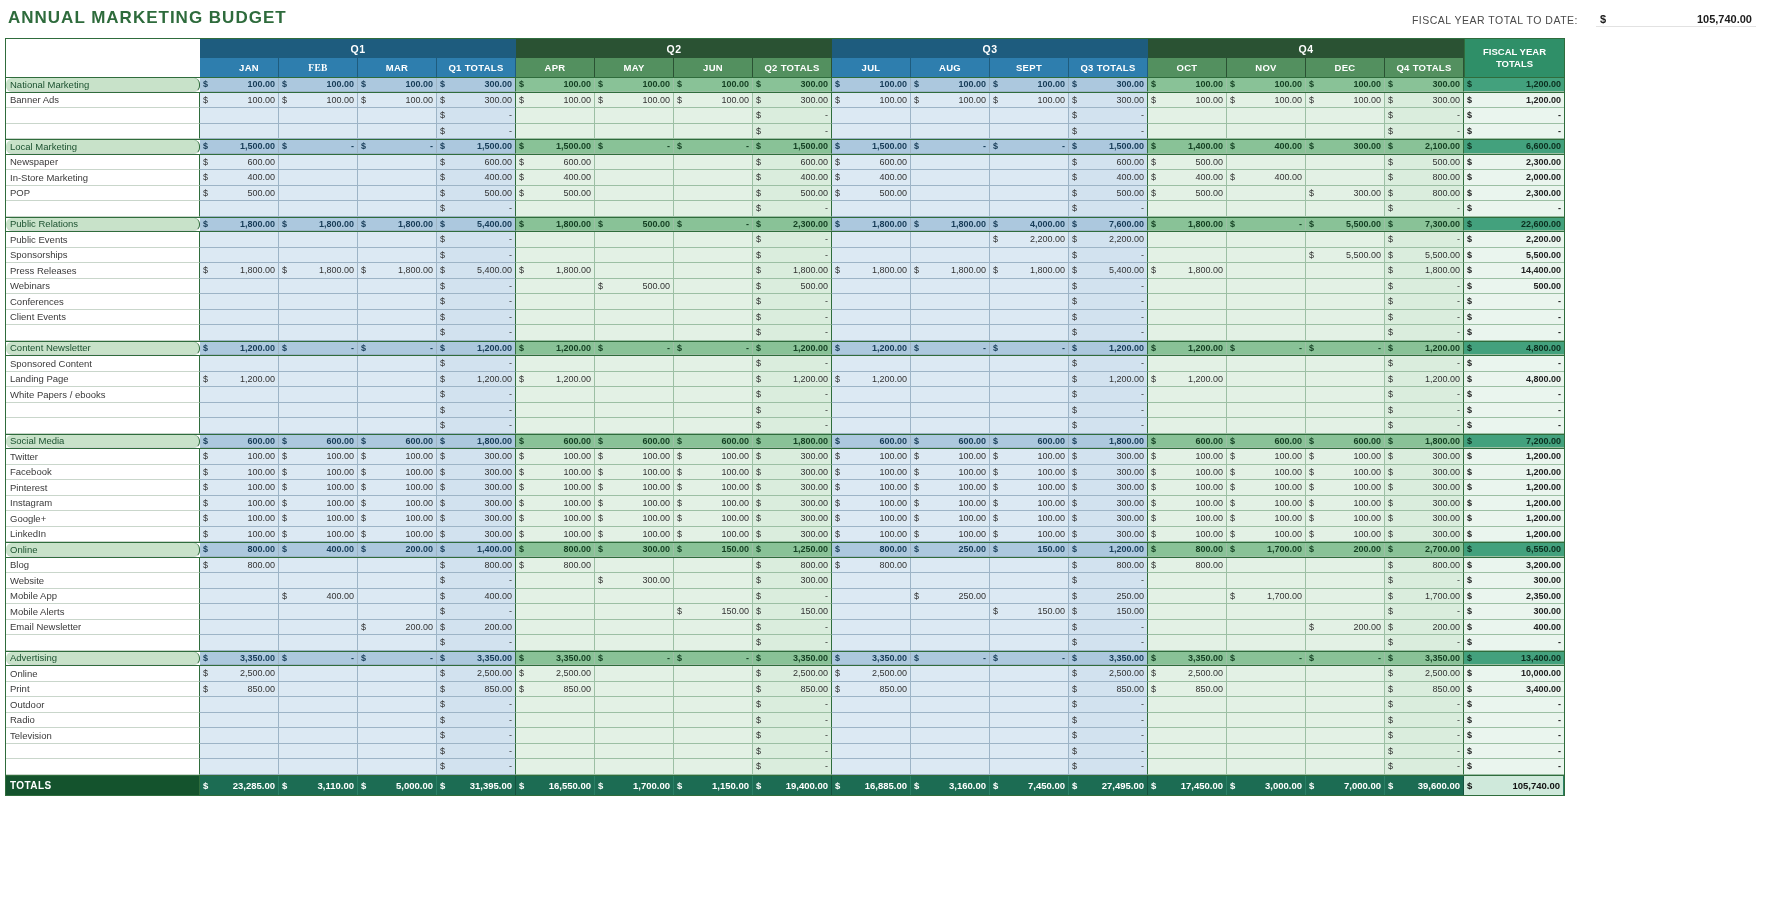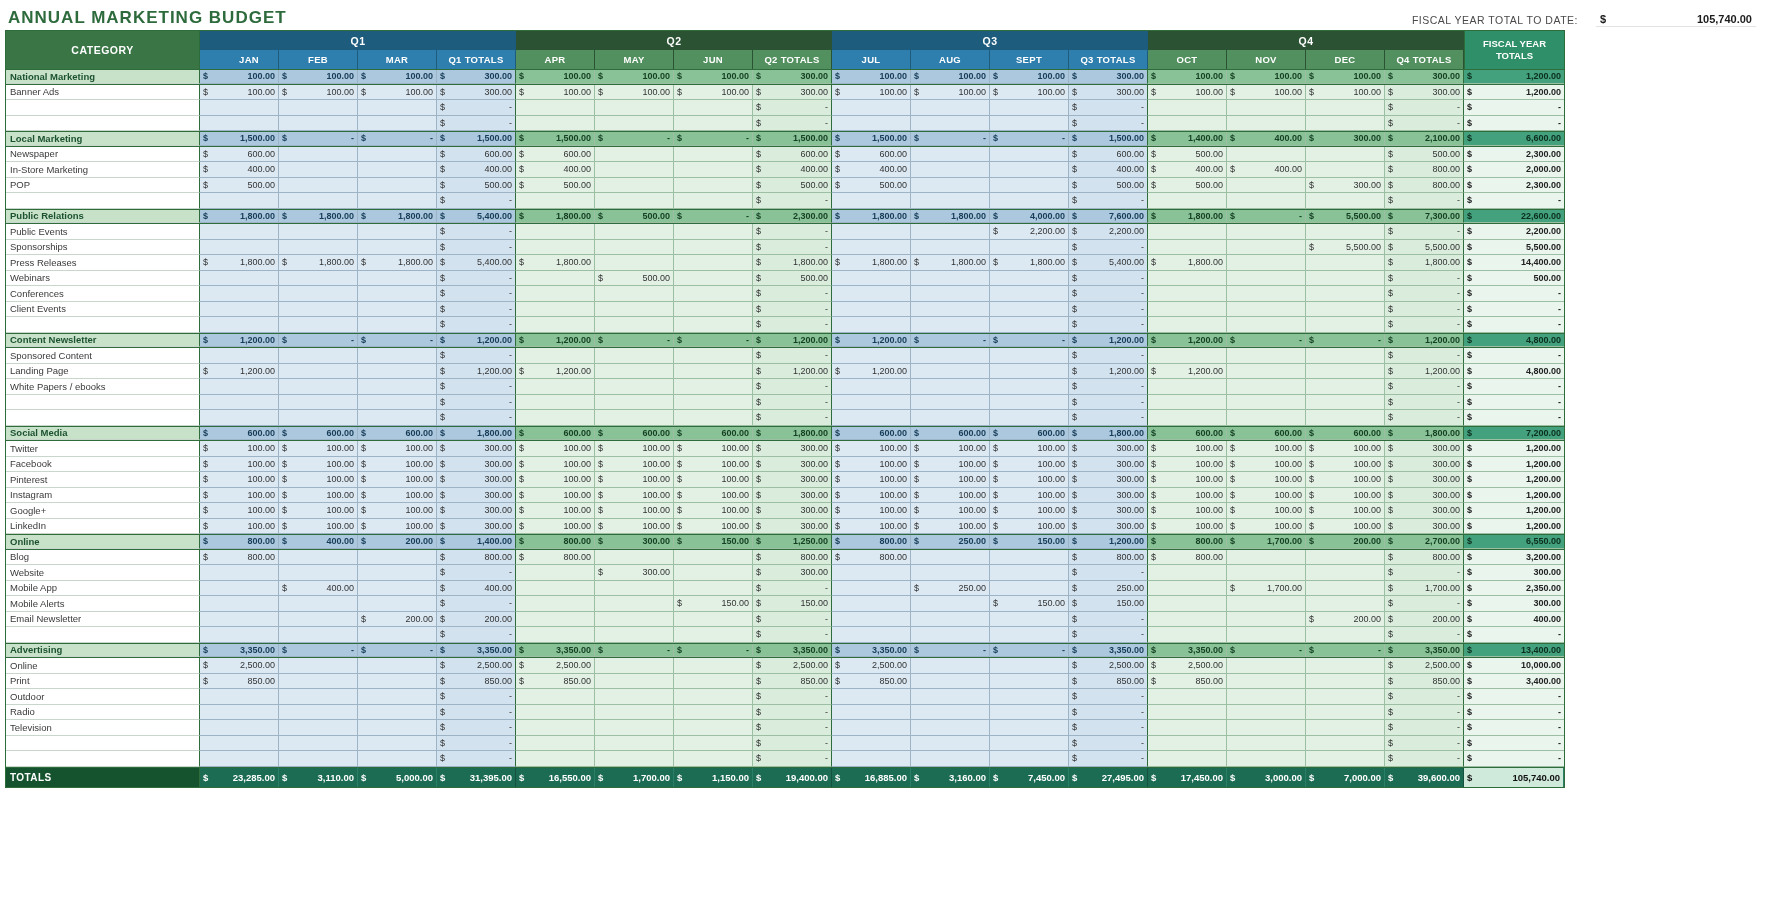--- a/index.html
+++ b/index.html
@@ -1,19 +1,19 @@
 <!DOCTYPE html>
 <html><head>
 <meta charset="utf-8">
 <style>
   * { box-sizing: border-box; margin: 0; padding: 0; }
   html,body { width: 1786px; height: 912px; background: #ffffff;
     font-family: "Liberation Sans", sans-serif; }
   .topbar { display: flex; justify-content: space-between; align-items: flex-start;
-    padding: 8px 30px 0 8px; height: 30px; }
+    padding: 8px 30px 0 8px; height: 38px; }
   .title { font-size: 17px; font-weight: 700; letter-spacing: 1px; color: #2E6B3C; }
   .fy-summary { display: flex; align-items: center; margin-top: 4px; font-size: 10.5px; color: #4a4a4a; }
   .fy-summary .lbl { letter-spacing: 0.5px; margin-right: 18px; }
   .fy-summary .box { display: flex; width: 160px; justify-content: space-between;
     font-weight: 700; color: #1c1c1c; font-size: 11px; border-bottom: 1px solid #e2e2e2; padding: 1px 4px; }
 
   .sheet { margin-left: 5px; width: 1560px; border: 1.5px solid #2F6C3C; }
 
   .hdr { display: grid; grid-template-columns: 194px repeat(16, 79px) 100px;
     grid-template-rows: 19px 19px; }
@@ -30,21 +30,21 @@
   .hmonth.green { background: #53905F; border-right: 1px solid #2A5233; }
   .hfiscal { grid-row: 1 / 3; grid-column: 18; background: #2F8F68; color: #fff;
     font-weight: 700; font-size: 9.5px; text-align: center; display: flex; align-items: center;
     justify-content: center; line-height: 1.25; border-left: 1.5px solid #2F6C3C; padding: 0 10px; }
 
   .r { display: grid; grid-template-columns: 194px repeat(16, 79px) 100px; height: 15.5px; }
   .r.totals { height: 20px; }
   .lab { display: flex; align-items: center; padding: 0 4px; font-size: 9.5px; color: #3a3a3a;
     background: #fff; border-bottom: 1px solid #c9d6cb; border-right: 1.5px solid #2F6C3C;
     overflow: hidden; white-space: nowrap; }
-  .r.cat .lab { background: #C8E2C9; color: #1C5230; font-weight: 700; }
+  .r.cat .lab { background: #C8E2C9; color: #1C5230; font-weight: 400; border-radius: 6px; }
   .r.cat { border-top: 1px solid #2F6C3C; border-bottom: 1px solid #2F6C3C; }
 
   .cell { display: flex; justify-content: space-between; align-items: center; padding: 0 3px;
     font-size: 9px; color: #333; overflow: hidden; white-space: nowrap; }
   .cell .d { text-align: left; }
   .cell .v { text-align: right; }
   .cell.blue { background: #DCE9F3; border-right: 1px solid #9DB4C6; border-bottom: 1px solid #9DB4C6; }
   .cell.blue.tot { background: #D2E2EF; border-right: 1.5px solid #2F6C3C; }
   .cell.green { background: #E3F1E5; border-right: 1px solid #9CBFA4; border-bottom: 1px solid #9CBFA4; }
   .cell.green.tot { background: #DAEDDD; border-right: 1.5px solid #2F6C3C; }
@@ -70,25 +70,24 @@
     <span class="lbl">FISCAL YEAR TOTAL TO DATE:</span>
     <span class="box">
       <span>$</span>
       <span>105,740.00</span>
     </span>
   </div>
 </div>
 
 <div class="sheet">
   <div class="hdr" id="hdr">
-    <div class="hcat">CATEGORY</div>
     <div class="hfiscal">FISCAL YEAR TOTALS</div>
   <div class="hband blue" style="grid-area: 1 / 2 / auto / 6;">Q1</div>
       <div class="hmonth blue" style="grid-area: 2 / 2; padding-left: 20px;">JAN</div>
-      <div class="hmonth blue" style="grid-area: 2 / 3;">FEB</div>
+      <div class="hmonth blue" style="grid-area: 2 / 3; font-family: Liberation Serif, serif;">FEB</div>
       <div class="hmonth blue" style="grid-area: 2 / 4;">MAR</div>
       <div class="hmonth blue" style="grid-area: 2 / 5;">Q1 TOTALS</div>
       <div class="hband green" style="grid-area: 1 / 6 / auto / 10;">Q2</div>
       <div class="hmonth green" style="grid-area: 2 / 6;">APR</div>
       <div class="hmonth green" style="grid-area: 2 / 7;">MAY</div>
       <div class="hmonth green" style="grid-area: 2 / 8;">JUN</div>
       <div class="hmonth green" style="grid-area: 2 / 9;">Q2 TOTALS</div>
       <div class="hband blue" style="grid-area: 1 / 10 / auto / 14;">Q3</div>
       <div class="hmonth blue" style="grid-area: 2 / 10;">JUL</div>
       <div class="hmonth blue" style="grid-area: 2 / 11;">AUG</div>

